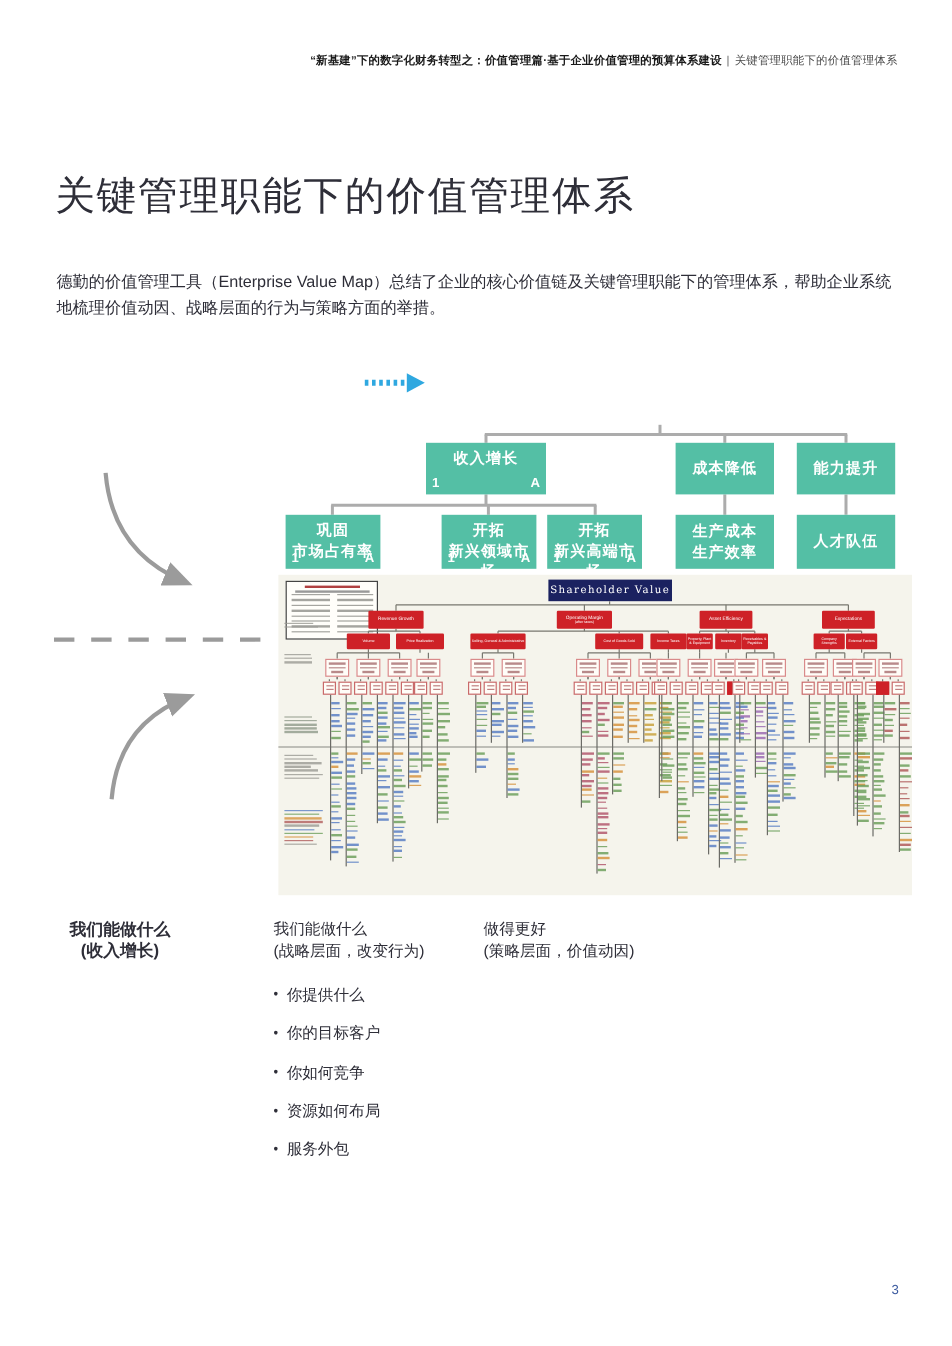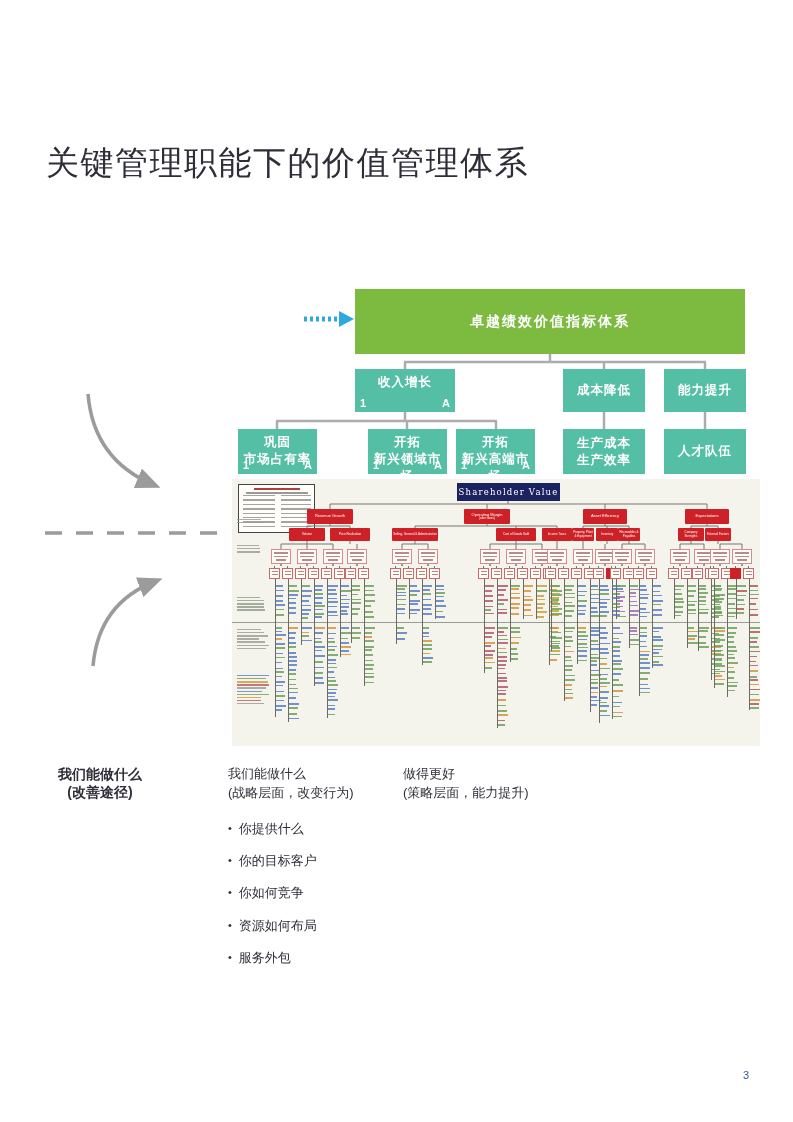--- a/index.html
+++ b/index.html
@@ -49,22 +49,26 @@
   .acol li { margin-bottom:13.5px; }
   .acol li .blt { font-size:11px; margin-right:7px; position:relative; top:-1px; }
 
   .pageno { position:absolute; left:736px; top:1069px; width:20px; text-align:center; font-size:11px; color:#3c5ba0; }
 </style>
 </head>
 <body>
 
 <div class="page">
 
+  <div class="header">
+    <span class="hb">“新基建”下的数字化财务转型之：价值管理篇·基于企业价值管理的预算体系建设</span><span class="hs">|</span><span class="hl">关键管理职能下的价值管理体系</span>
+  </div>
 
   <h1 class="page-title">关键管理职能下的价值管理体系</h1>
+  <p class="intro">德勤的价值管理工具（Enterprise Value Map）总结了企业的核心价值链及关键管理职能下的管理体系，帮助企业系统地梳理价值动因、战略层面的行为与策略方面的举措。</p>
 
 
 
   <svg class="overlay" width="793" height="760">
     <defs>
       <marker id="ah" markerWidth="8" markerHeight="8" refX="5" refY="3" orient="auto">
         <path d="M0,0 L7,3 L0,6 Z" fill="#9b9b9b"></path>
       </marker>
       <marker id="ahb" markerWidth="6" markerHeight="6" refX="3" refY="2.5" orient="auto">
         <path d="M0,0 L5,2.5 L0,5 Z" fill="#2fa8e0"></path>
@@ -89,21 +93,20 @@
       <line x1="496" y1="421" x2="496" y2="429"></line>
       <line x1="604" y1="412" x2="604" y2="429"></line>
       <line x1="705" y1="412" x2="705" y2="429"></line>
     </g>
 
     <path d="M88,394 C92,442 118,470 154,485" fill="none" stroke="#9b9b9b" stroke-width="3.5" marker-end="url(#ah)"></path>
     <line x1="45" y1="533" x2="226" y2="533" stroke="#9b9b9b" stroke-width="3.5" stroke-dasharray="17 14"></line>
     <path d="M93,666 C97,620 122,594 156,581" fill="none" stroke="#9b9b9b" stroke-width="3.5" marker-end="url(#ah)"></path>
   </svg>
 
-  <div class="top-box">卓越绩效价值指标体系</div>
   <div id="tealBoxes">
       <div class="tbox" style="left: 355px; top: 369px; width: 100px; height: 43px; justify-content: flex-start; padding-top: 5px;">
         <div>收入增长</div>
         <div class="corner cl">1</div>
         <div class="corner cr">A</div>
       </div>
       <div class="tbox" style="left: 563px; top: 369px; width: 82px; height: 43px;">
         <div>成本降低</div>
       </div>
       <div class="tbox" style="left: 664px; top: 369px; width: 82px; height: 43px;">
@@ -1227,34 +1230,34 @@
         <div class="mline" style="position: absolute; left: 5px; top: 211.5px; width: 25.0826px; background: rgb(91, 127, 196); opacity: 0.8;"></div>
         <div class="mline" style="position: absolute; left: 5px; top: 214.6px; width: 32.1567px; background: rgb(111, 160, 94); opacity: 0.8;"></div>
         <div class="mline" style="position: absolute; left: 5px; top: 217.7px; width: 23.5362px; background: rgb(214, 147, 63); opacity: 0.8;"></div>
         <div class="mline" style="position: absolute; left: 5px; top: 220.8px; width: 24.1139px; background: rgb(176, 92, 92); opacity: 0.8;"></div>
         <div class="mline" style="position: absolute; left: 5px; top: 223.9px; width: 27.3033px; background: rgb(154, 154, 148); opacity: 0.8;"></div>
       </div>
   </div>
 
   <div class="actions-label">
     <div>我们能做什么</div>
-    <div>(改善途径)</div>
+    <div>(收入增长)</div>
   </div>
   <div id="actionCols">
       <div class="acol" style="left: 228px;">
         <div>我们能做什么</div>
         <div class="sub">(战略层面，改变行为)</div>
         <ul>
           <li><span class="blt">•</span>你提供什么</li>
           <li><span class="blt">•</span>你的目标客户</li>
           <li><span class="blt">•</span>你如何竞争</li>
           <li><span class="blt">•</span>资源如何布局</li>
           <li><span class="blt">•</span>服务外包</li>
         </ul>
       </div>
       <div class="acol" style="left: 403px;">
         <div>做得更好</div>
-        <div class="sub">(策略层面，能力提升)</div>
+        <div class="sub">(策略层面，价值动因)</div>
       </div>
     </div>
 
   <div class="pageno">3</div>
 </div>
 
 </body></html>

